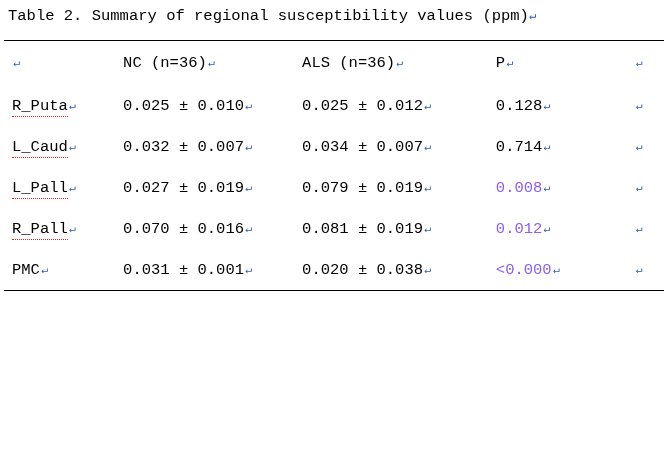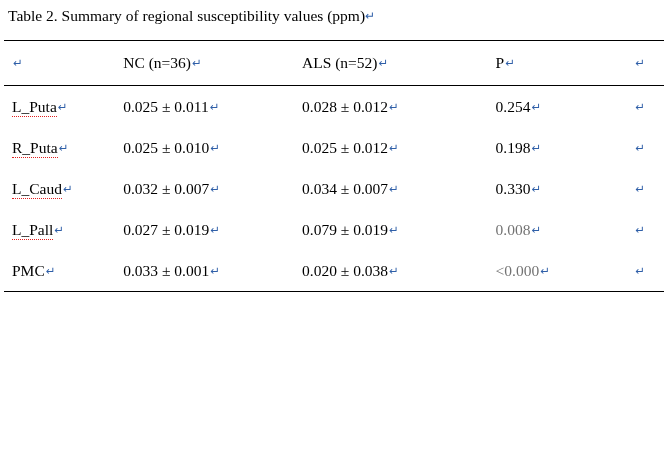--- a/index.html
+++ b/index.html
@@ -12,20 +12,21 @@
     height: 473px;
     overflow: hidden;
     font-family: "Liberation Serif", serif;
     color: #000000;
   }
   .page {
     position: relative;
     width: 604px;
     height: 473px;
     background: #ffffff;
+    font-family: Liberation Mono, monospace;
   }
   .caption {
     position: absolute;
     left: 8px;
     top: 6px;
     font-size: 15.5px;
     line-height: 20px;
     white-space: nowrap;
   }
   .caption .pilcrow {
@@ -66,21 +67,21 @@
   .c-als     { width: 195px; }
   .c-p       { width: 140px; }
   .c-end     { width: 30px; text-align: left; }
   .pil {
     color: #2f5fa8;
     font-size: 11.5px;
     vertical-align: 1px;
     margin-left: 1px;
   }
   .sig {
-    color: #737373;
+    color: #8b5cf6;
   }
   .spell {
     border-bottom: 1.5px dotted #e02020;
     padding-bottom: 1px;
   }
   .hdr-cell { }
 </style>
 </head>
 <body>
 
@@ -88,62 +89,62 @@
 
   <div class="caption">
     <span>Table 2. Summary of regional susceptibility values (ppm)</span><span class="pilcrow">↵</span>
   </div>
 
   <table class="susc">
     <tbody>
       <tr class="header-row rule-top">
         <td class="c-label"><span class="pil">↵</span></td>
         <td class="c-nc hdr-cell"><span>NC (n=36)</span><span class="pil">↵</span></td>
-        <td class="c-als hdr-cell"><span>ALS (n=52)</span><span class="pil">↵</span></td>
+        <td class="c-als hdr-cell"><span>ALS (n=36)</span><span class="pil">↵</span></td>
         <td class="c-p hdr-cell"><span>P</span><span class="pil">↵</span></td>
         <td class="c-end"><span class="pil">↵</span></td>
       </tr>
 
-      <tr class="data-row rule-mid">
-        <td class="c-label"><span class="spell">L_Puta</span><span class="pil">↵</span></td>
-        <td class="c-nc"><span>0.025 ± 0.011</span><span class="pil">↵</span></td>
-        <td class="c-als"><span>0.028 ± 0.012</span><span class="pil">↵</span></td>
-        <td class="c-p"><span>0.254</span><span class="pil">↵</span></td>
-        <td class="c-end"><span class="pil">↵</span></td>
-      </tr>
 
       <tr class="data-row">
         <td class="c-label"><span class="spell">R_Puta</span><span class="pil">↵</span></td>
         <td class="c-nc"><span>0.025 ± 0.010</span><span class="pil">↵</span></td>
         <td class="c-als"><span>0.025 ± 0.012</span><span class="pil">↵</span></td>
-        <td class="c-p"><span>0.198</span><span class="pil">↵</span></td>
+        <td class="c-p"><span>0.128</span><span class="pil">↵</span></td>
         <td class="c-end"><span class="pil">↵</span></td>
       </tr>
 
       <tr class="data-row">
         <td class="c-label"><span class="spell">L_Caud</span><span class="pil">↵</span></td>
         <td class="c-nc"><span>0.032 ± 0.007</span><span class="pil">↵</span></td>
         <td class="c-als"><span>0.034 ± 0.007</span><span class="pil">↵</span></td>
-        <td class="c-p"><span>0.330</span><span class="pil">↵</span></td>
+        <td class="c-p"><span>0.714</span><span class="pil">↵</span></td>
         <td class="c-end"><span class="pil">↵</span></td>
       </tr>
 
 
       <tr class="data-row">
         <td class="c-label"><span class="spell">L_Pall</span><span class="pil">↵</span></td>
         <td class="c-nc"><span>0.027 ± 0.019</span><span class="pil">↵</span></td>
         <td class="c-als"><span>0.079 ± 0.019</span><span class="pil">↵</span></td>
         <td class="c-p"><span class="sig">0.008</span><span class="pil">↵</span></td>
         <td class="c-end"><span class="pil">↵</span></td>
       </tr>
 
+      <tr class="data-row">
+        <td class="c-label"><span class="spell">R_Pall</span><span class="pil">↵</span></td>
+        <td class="c-nc"><span>0.070 ± 0.016</span><span class="pil">↵</span></td>
+        <td class="c-als"><span>0.081 ± 0.019</span><span class="pil">↵</span></td>
+        <td class="c-p"><span class="sig">0.012</span><span class="pil">↵</span></td>
+        <td class="c-end"><span class="pil">↵</span></td>
+      </tr>
 
       <tr class="data-row">
         <td class="c-label"><span>PMC</span><span class="pil">↵</span></td>
-        <td class="c-nc"><span>0.033 ± 0.001</span><span class="pil">↵</span></td>
+        <td class="c-nc"><span>0.031 ± 0.001</span><span class="pil">↵</span></td>
         <td class="c-als"><span>0.020 ± 0.038</span><span class="pil">↵</span></td>
         <td class="c-p"><span class="sig">&lt;0.000</span><span class="pil">↵</span></td>
         <td class="c-end"><span class="pil">↵</span></td>
       </tr>
 
 
       <tr class="rule-bot">
         <td class="c-label"></td>
         <td class="c-nc"></td>
         <td class="c-als"></td>

